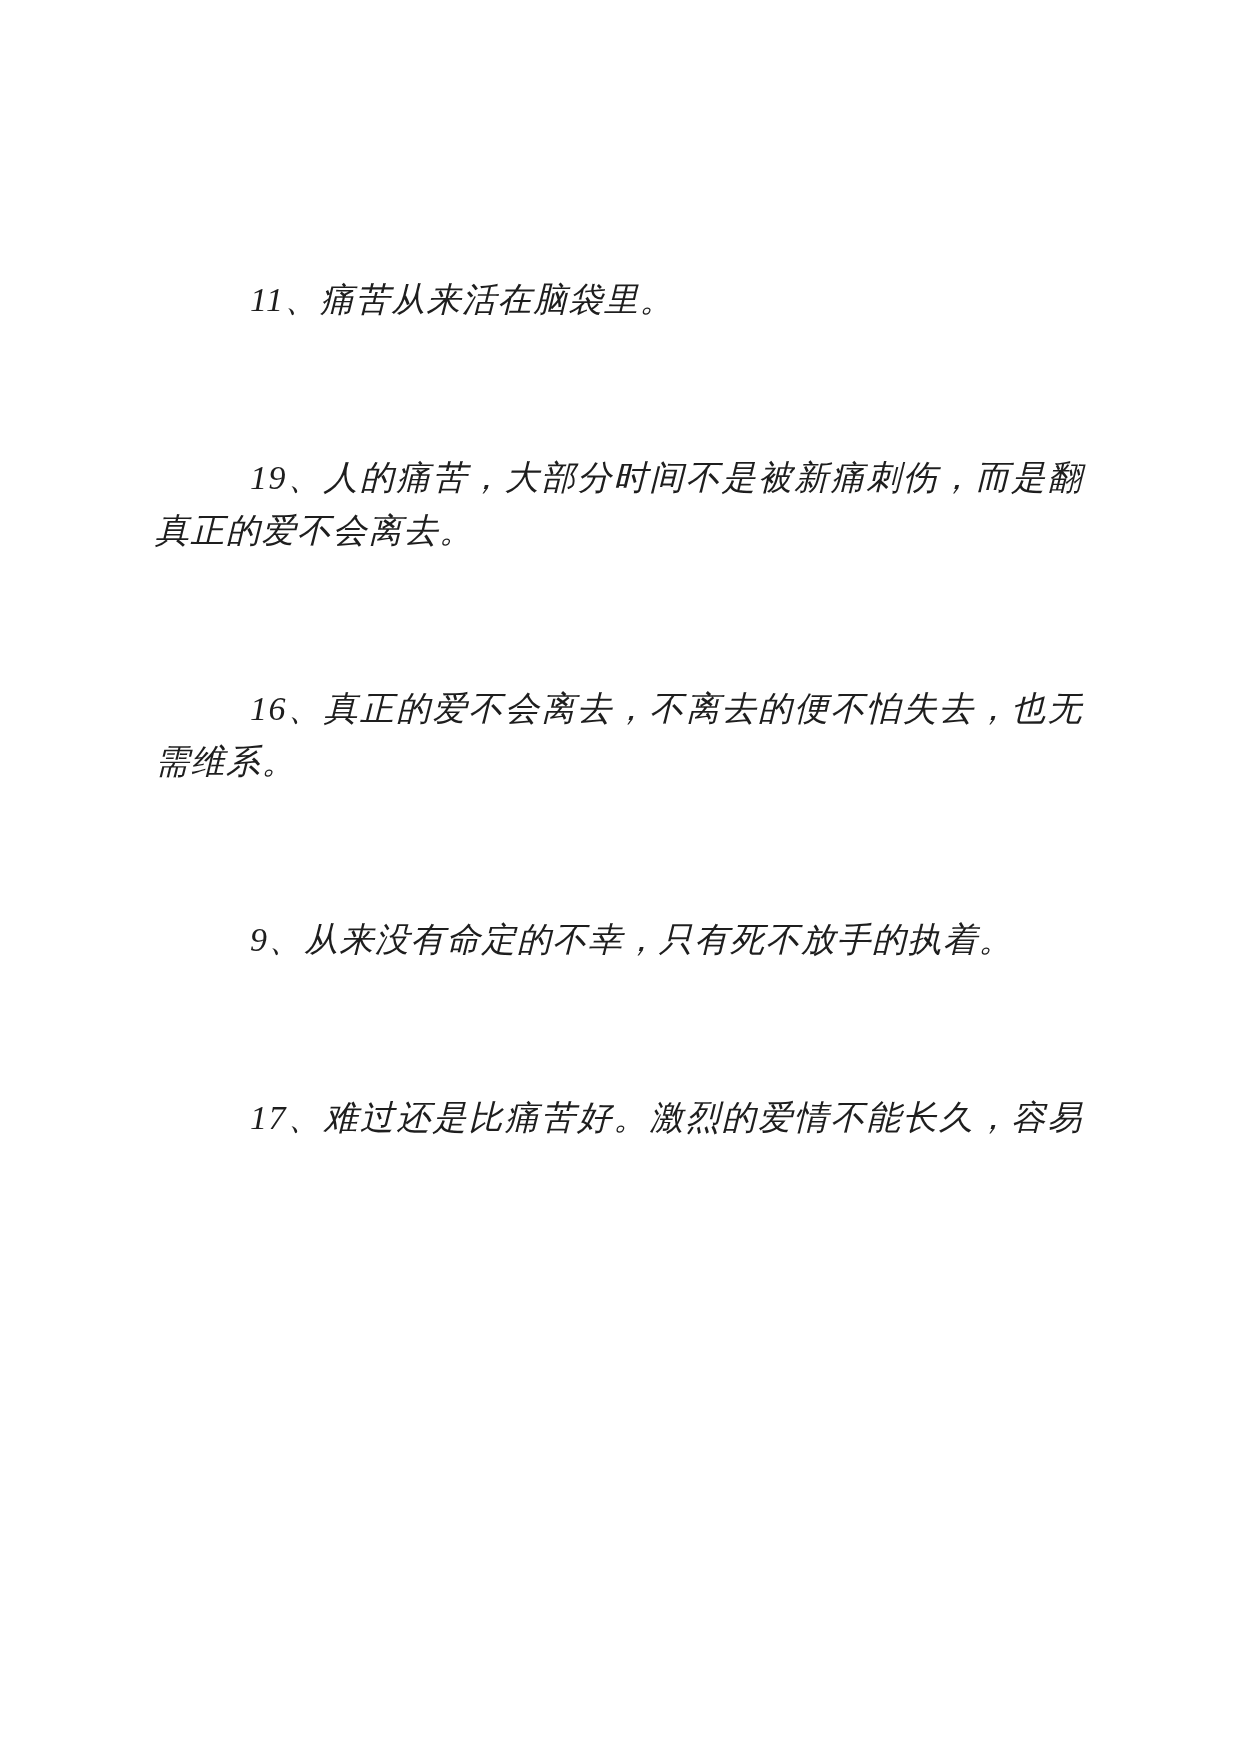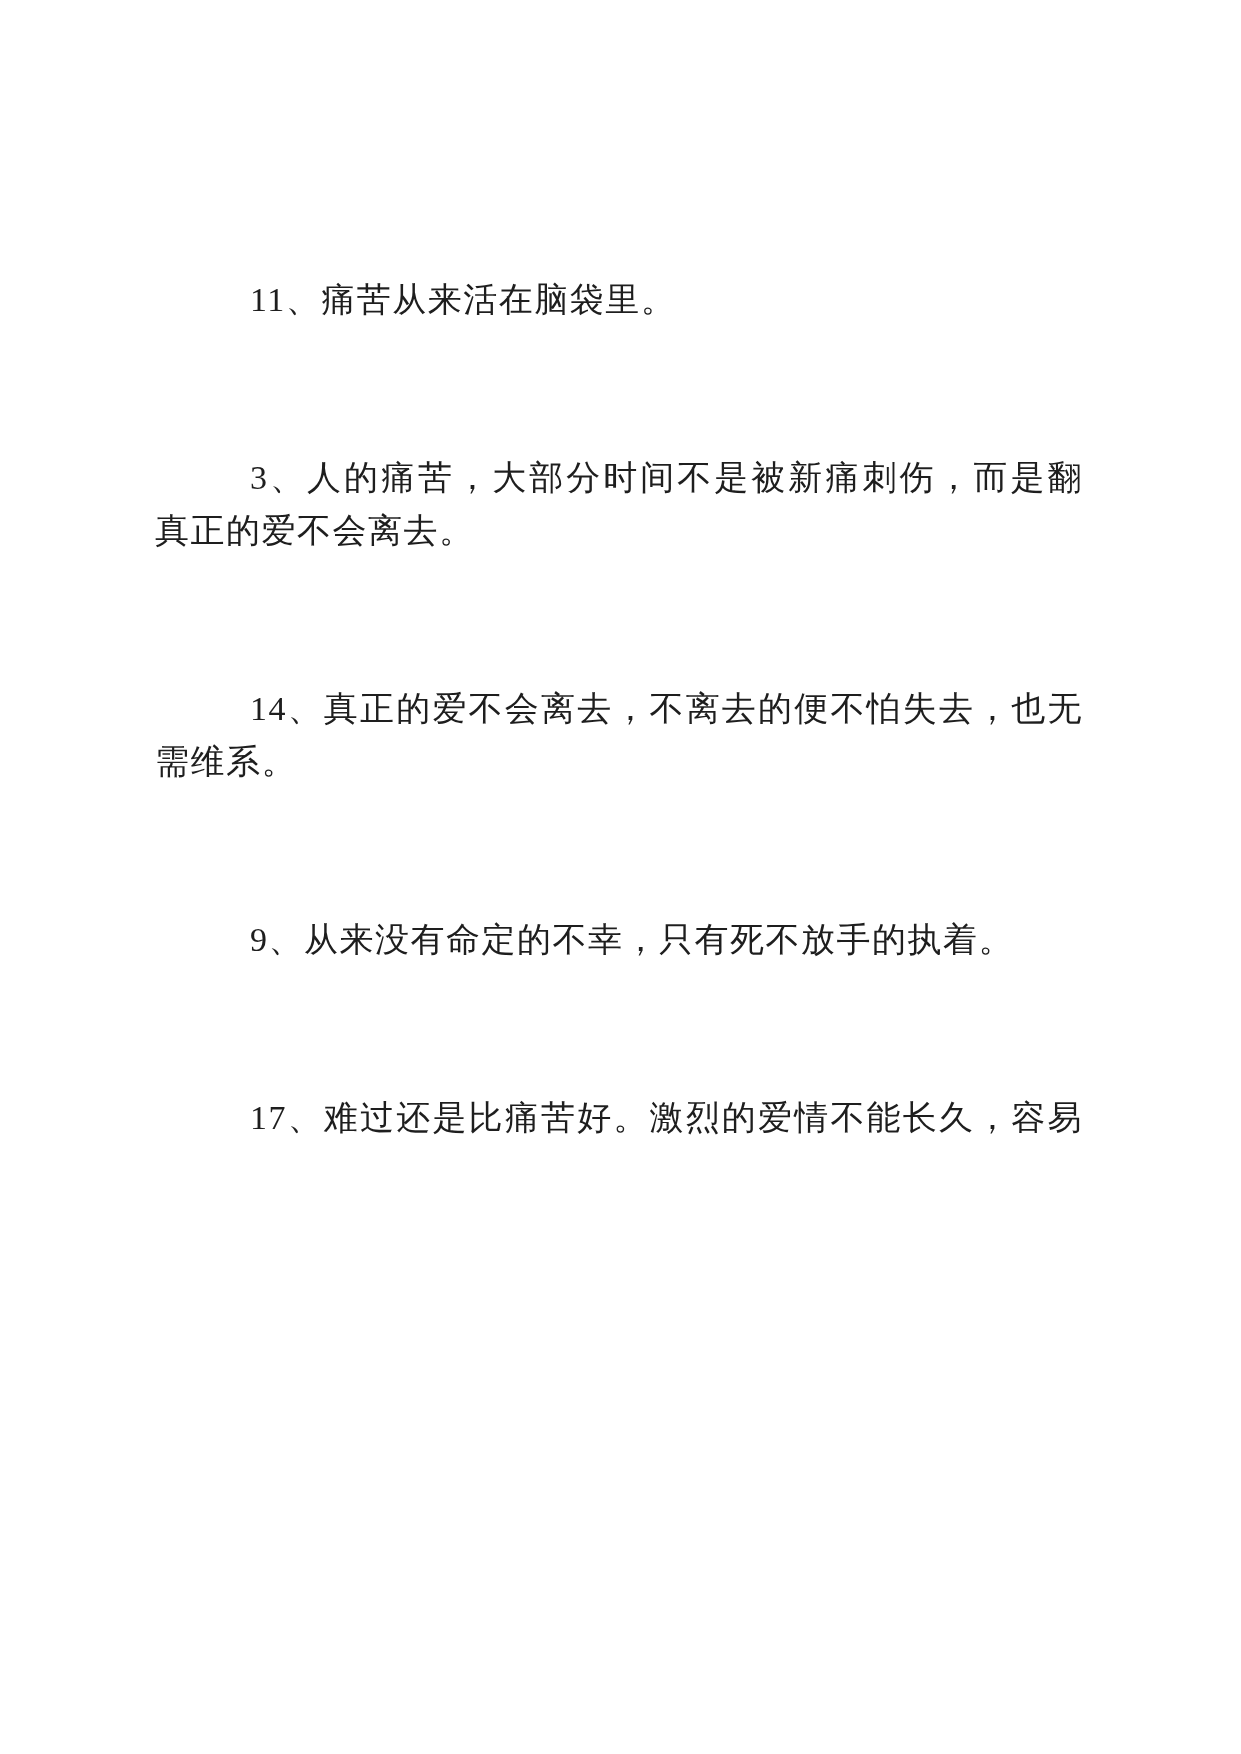--- a/index.html
+++ b/index.html
@@ -7,20 +7,21 @@
     padding: 0;
     background: #ffffff;
   }
   .page {
     position: relative;
     width: 1241px;
     height: 1282px;
     background: #ffffff;
     overflow: hidden;
     font-family: "Liberation Serif", "DejaVu Serif", serif;
+    font-style: italic;
   }
   .content {
     position: absolute;
     left: 155px;
     top: 273px;
     width: 928px;
   }
   .quote-item {
     margin: 0 0 125px 0;
     color: #1e1e1e;
@@ -47,25 +48,25 @@
 </style>
 </head>
 <body>
 
 <div class="page">
   <div class="content">
       <div class="quote-item">
         <div class="quote-line first">11、痛苦从来活在脑袋里。</div>
       </div>
       <div class="quote-item">
-        <div class="quote-line first justify">3、人的痛苦，大部分时间不是被新痛刺伤，而是翻</div>
+        <div class="quote-line first justify">19、人的痛苦，大部分时间不是被新痛刺伤，而是翻</div>
         <div class="quote-line">真正的爱不会离去。</div>
       </div>
       <div class="quote-item">
-        <div class="quote-line first justify">14、真正的爱不会离去，不离去的便不怕失去，也无</div>
+        <div class="quote-line first justify">16、真正的爱不会离去，不离去的便不怕失去，也无</div>
         <div class="quote-line">需维系。</div>
       </div>
       <div class="quote-item">
         <div class="quote-line first">9、从来没有命定的不幸，只有死不放手的执着。</div>
       </div>
       <div class="quote-item">
         <div class="quote-line first justify">17、难过还是比痛苦好。激烈的爱情不能长久，容易</div>
       </div>
     </div>
 </div>

